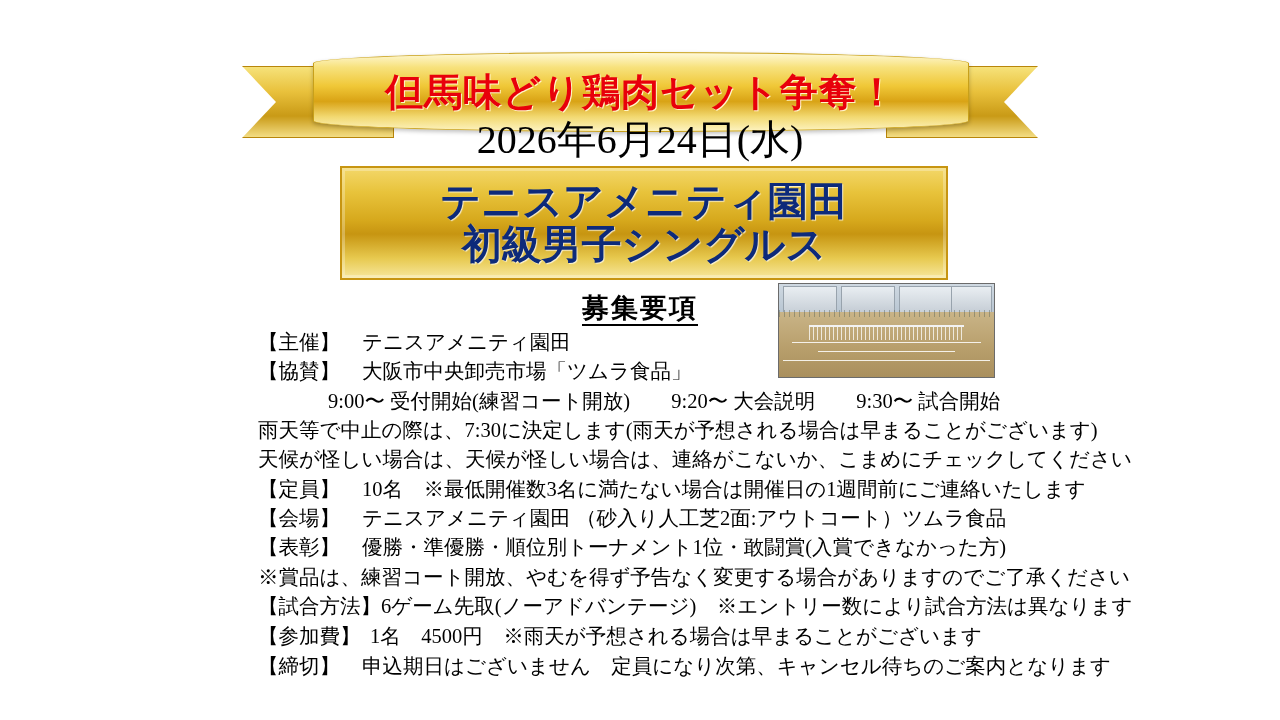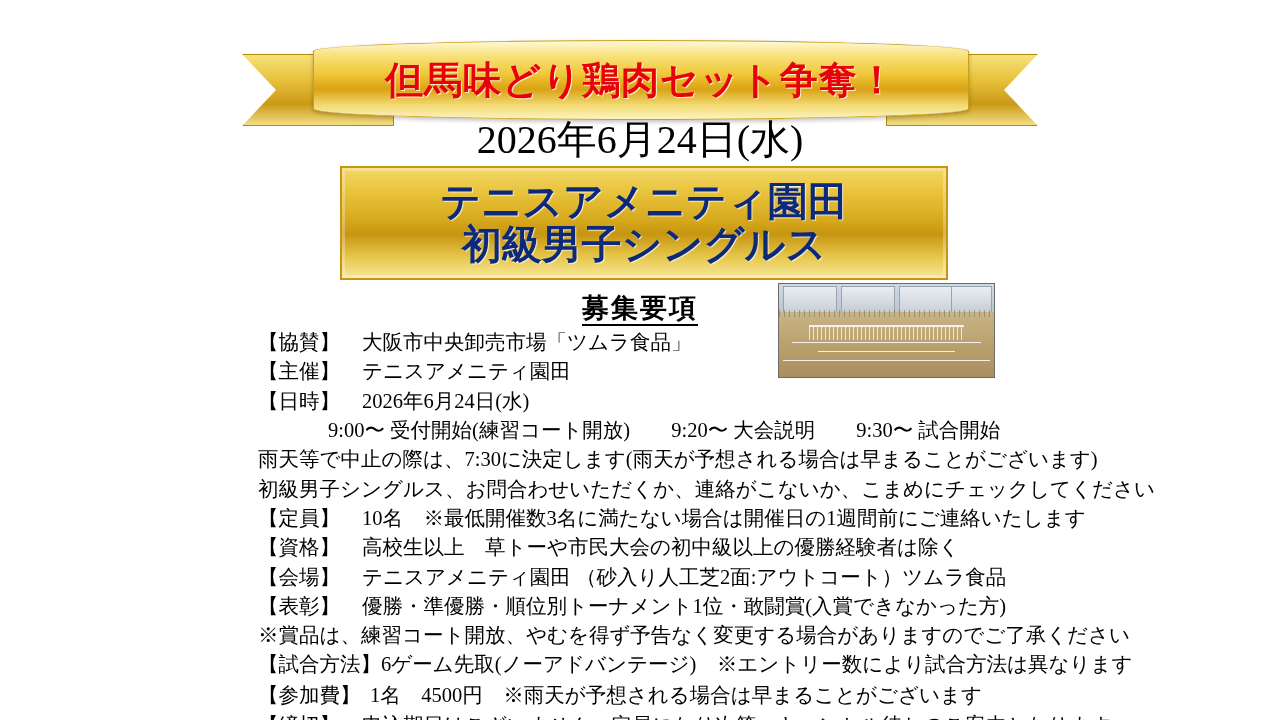--- a/index.html
+++ b/index.html
@@ -12,21 +12,21 @@
     height: 720px;
     overflow: hidden;
     font-family: "Liberation Serif", "DejaVu Serif", serif;
     color: #000;
     position: relative;
   }
 
   
   .ribbon-wrap {
     position: absolute;
-    top: 12px;
+    top: 24px;
     left: 0;
     width: 1280px;
     height: 150px;
   }
   .ribbon-tail {
     position: absolute;
     top: 42px;
     width: 150px;
     height: 70px;
     background: linear-gradient(180deg,#f6e27a 0%, #e9c13c 35%, #c99a16 70%, #f3dd84 100%);
@@ -239,27 +239,25 @@
   <div class="lineH" style="left:6%; top:62%; width:88%;"></div>
   <div class="lineH" style="left:2%; top:82%; width:96%;"></div>
   <div class="lineH" style="left:18%; top:72%; width:64%;"></div>
 </div>
 
 <div class="section-heading">
   <span>募集要項</span>
 </div>
 
 <div class="body-block" id="requirements-list">
+    <div class="row"><span class="lbl">【主催】</span><span>テニスアメニティ園田</span></div>
     <div class="row"><span class="lbl">【協賛】</span><span>大阪市中央卸売市場「ツムラ食品」</span></div>
-    <div class="row"><span class="lbl">【主催】</span><span>テニスアメニティ園田</span></div>
-    <div class="row"><span class="lbl">【日時】</span><span>2026年6月24日(水)</span></div>
     <div class="row indent"><span>9:00〜 受付開始(練習コート開放)　　9:20〜 大会説明　　9:30〜 試合開始</span></div>
     <div class="row full"><span>雨天等で中止の際は、7:30に決定します(雨天が予想される場合は早まることがございます)</span></div>
-    <div class="row full"><span>初級男子シングルス、お問合わせいただくか、連絡がこないか、こまめにチェックしてください</span></div>
+    <div class="row full"><span>天候が怪しい場合は、天候が怪しい場合は、連絡がこないか、こまめにチェックしてください</span></div>
     <div class="row"><span class="lbl">【定員】</span><span>10名　※最低開催数3名に満たない場合は開催日の1週間前にご連絡いたします</span></div>
-    <div class="row"><span class="lbl">【資格】</span><span>高校生以上　草トーや市民大会の初中級以上の優勝経験者は除く</span></div>
     <div class="row"><span class="lbl">【会場】</span><span>テニスアメニティ園田 （砂入り人工芝2面:アウトコート）ツムラ食品</span></div>
     <div class="row"><span class="lbl">【表彰】</span><span>優勝・準優勝・順位別トーナメント1位・敢闘賞(入賞できなかった方)</span></div>
     <div class="row full"><span>※賞品は、練習コート開放、やむを得ず予告なく変更する場合がありますのでご了承ください</span></div>
     <div class="row"><span class="lbl wide">【試合方法】</span><span>6ゲーム先取(ノーアドバンテージ)　※エントリー数により試合方法は異なります</span></div>
     <div class="row"><span class="lbl wide">【参加費】</span><span>1名　4500円　※雨天が予想される場合は早まることがございます</span></div>
     <div class="row"><span class="lbl">【締切】</span><span>申込期日はございません　定員になり次第、キャンセル待ちのご案内となります</span></div>
   </div>
 
 </body></html>

